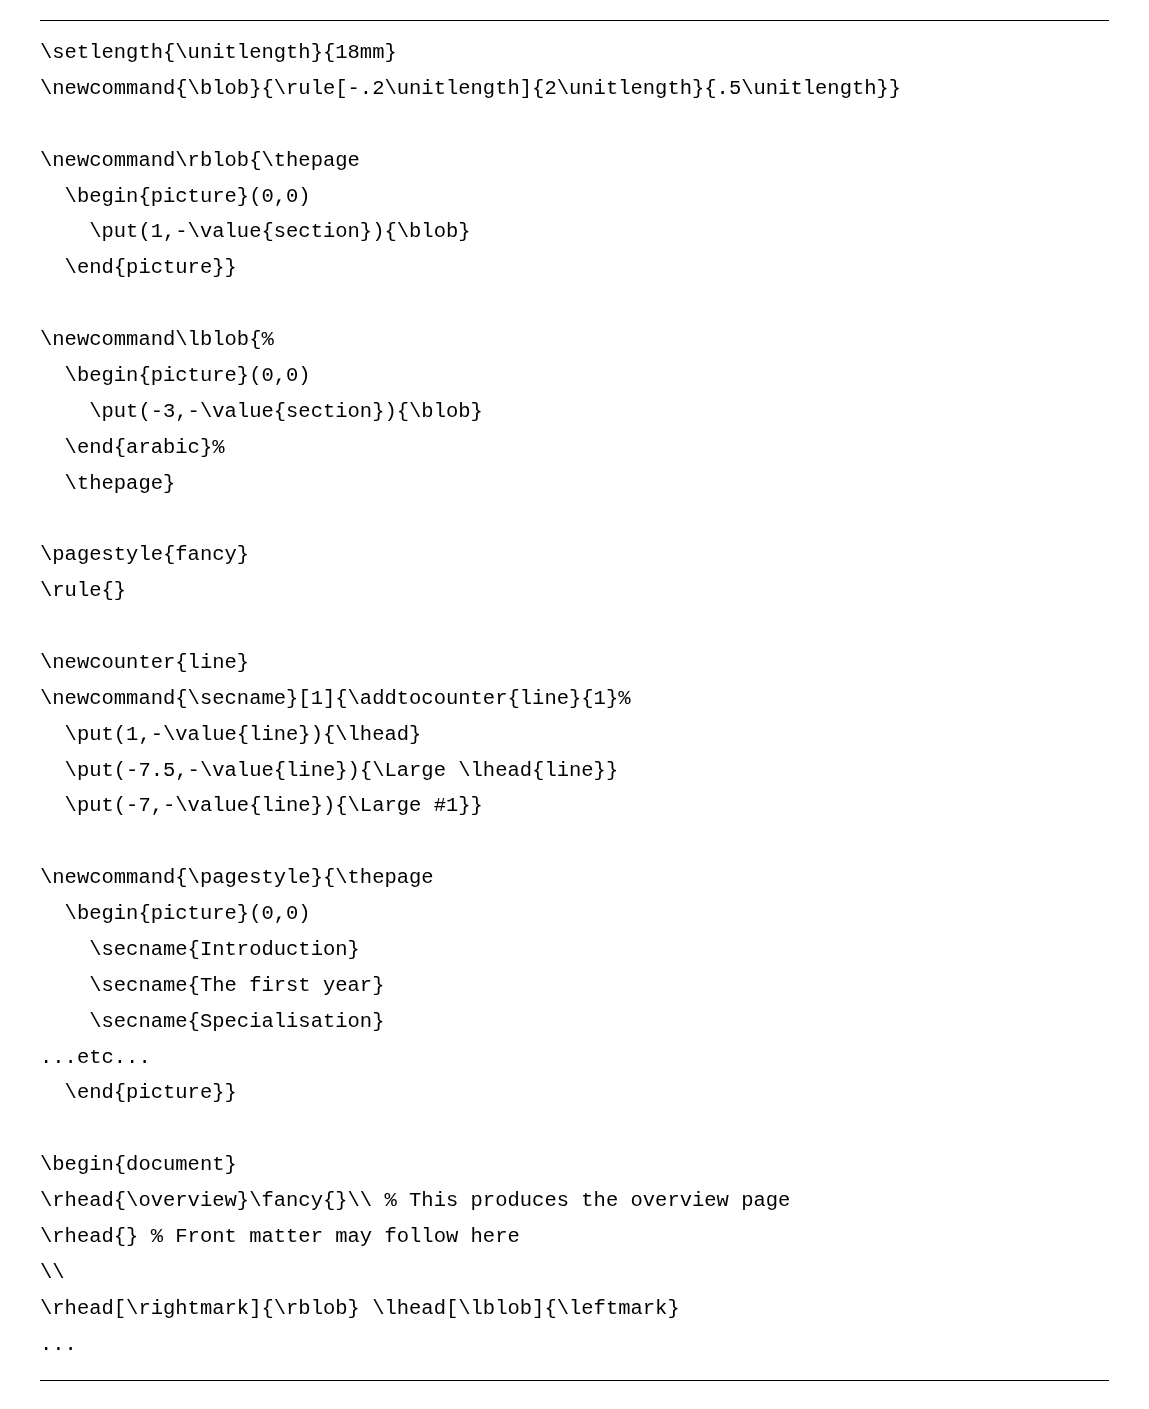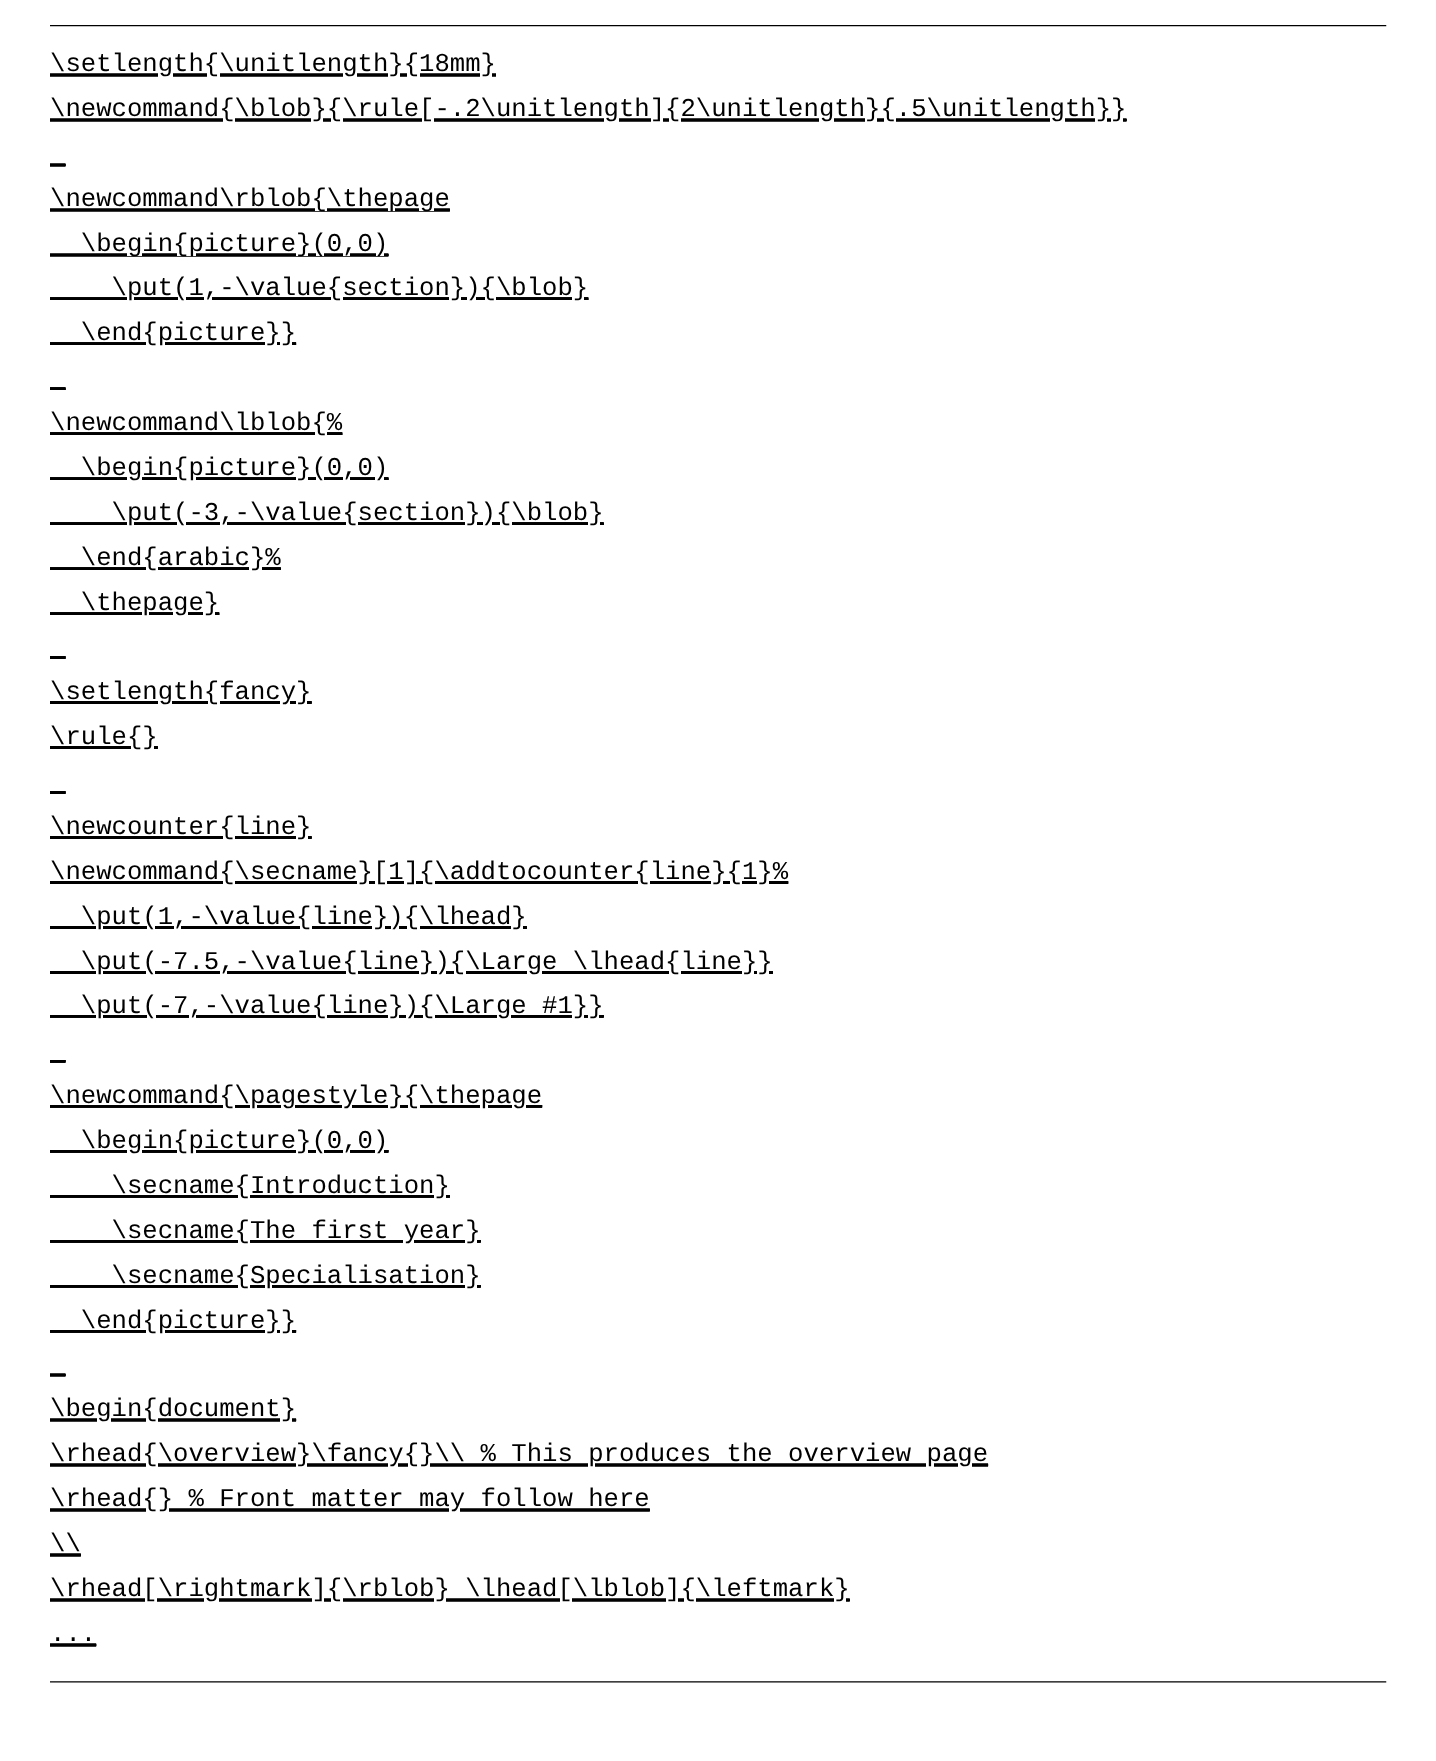--- a/index.html
+++ b/index.html
@@ -1,19 +1,18 @@
 <!DOCTYPE html>
 <html><head>
   <meta charset="utf-8">
   <style>
     * {
       margin: 0;
       padding: 0;
       box-sizing: border-box;
-      text-decoration: underline;
     }
     body {
       background: #ffffff;
       font-family: "Courier New", Courier, monospace;
       font-size: 20.5px;
       line-height: 1.75;
       padding: 20px 40px;
       color: #000000;
     }
     .container {
@@ -38,34 +37,35 @@
       <div class="code-line">  \begin{picture}(0,0)</div>
       <div class="code-line">    \put(1,-\value{section}){\blob}</div>
       <div class="code-line">  \end{picture}}</div>
       <div class="code-line">&nbsp;</div>
       <div class="code-line">\newcommand\lblob{%</div>
       <div class="code-line">  \begin{picture}(0,0)</div>
       <div class="code-line">    \put(-3,-\value{section}){\blob}</div>
       <div class="code-line">  \end{arabic}%</div>
       <div class="code-line">  \thepage}</div>
       <div class="code-line">&nbsp;</div>
-      <div class="code-line">\setlength{fancy}</div>
+      <div class="code-line">\pagestyle{fancy}</div>
       <div class="code-line">\rule{}</div>
       <div class="code-line">&nbsp;</div>
       <div class="code-line">\newcounter{line}</div>
       <div class="code-line">\newcommand{\secname}[1]{\addtocounter{line}{1}%</div>
       <div class="code-line">  \put(1,-\value{line}){\lhead}</div>
       <div class="code-line">  \put(-7.5,-\value{line}){\Large \lhead{line}}</div>
       <div class="code-line">  \put(-7,-\value{line}){\Large #1}}</div>
       <div class="code-line">&nbsp;</div>
       <div class="code-line">\newcommand{\pagestyle}{\thepage</div>
       <div class="code-line">  \begin{picture}(0,0)</div>
       <div class="code-line">    \secname{Introduction}</div>
       <div class="code-line">    \secname{The first year}</div>
       <div class="code-line">    \secname{Specialisation}</div>
+      <div class="code-line">...etc...</div>
       <div class="code-line">  \end{picture}}</div>
       <div class="code-line">&nbsp;</div>
       <div class="code-line">\begin{document}</div>
       <div class="code-line">\rhead{\overview}\fancy{}\\ % This produces the overview page</div>
       <div class="code-line">\rhead{} % Front matter may follow here</div>
       <div class="code-line">\\</div>
       <div class="code-line">\rhead[\rightmark]{\rblob} \lhead[\lblob]{\leftmark}</div>
       <div class="code-line">...</div>
     </div>
 </div>

